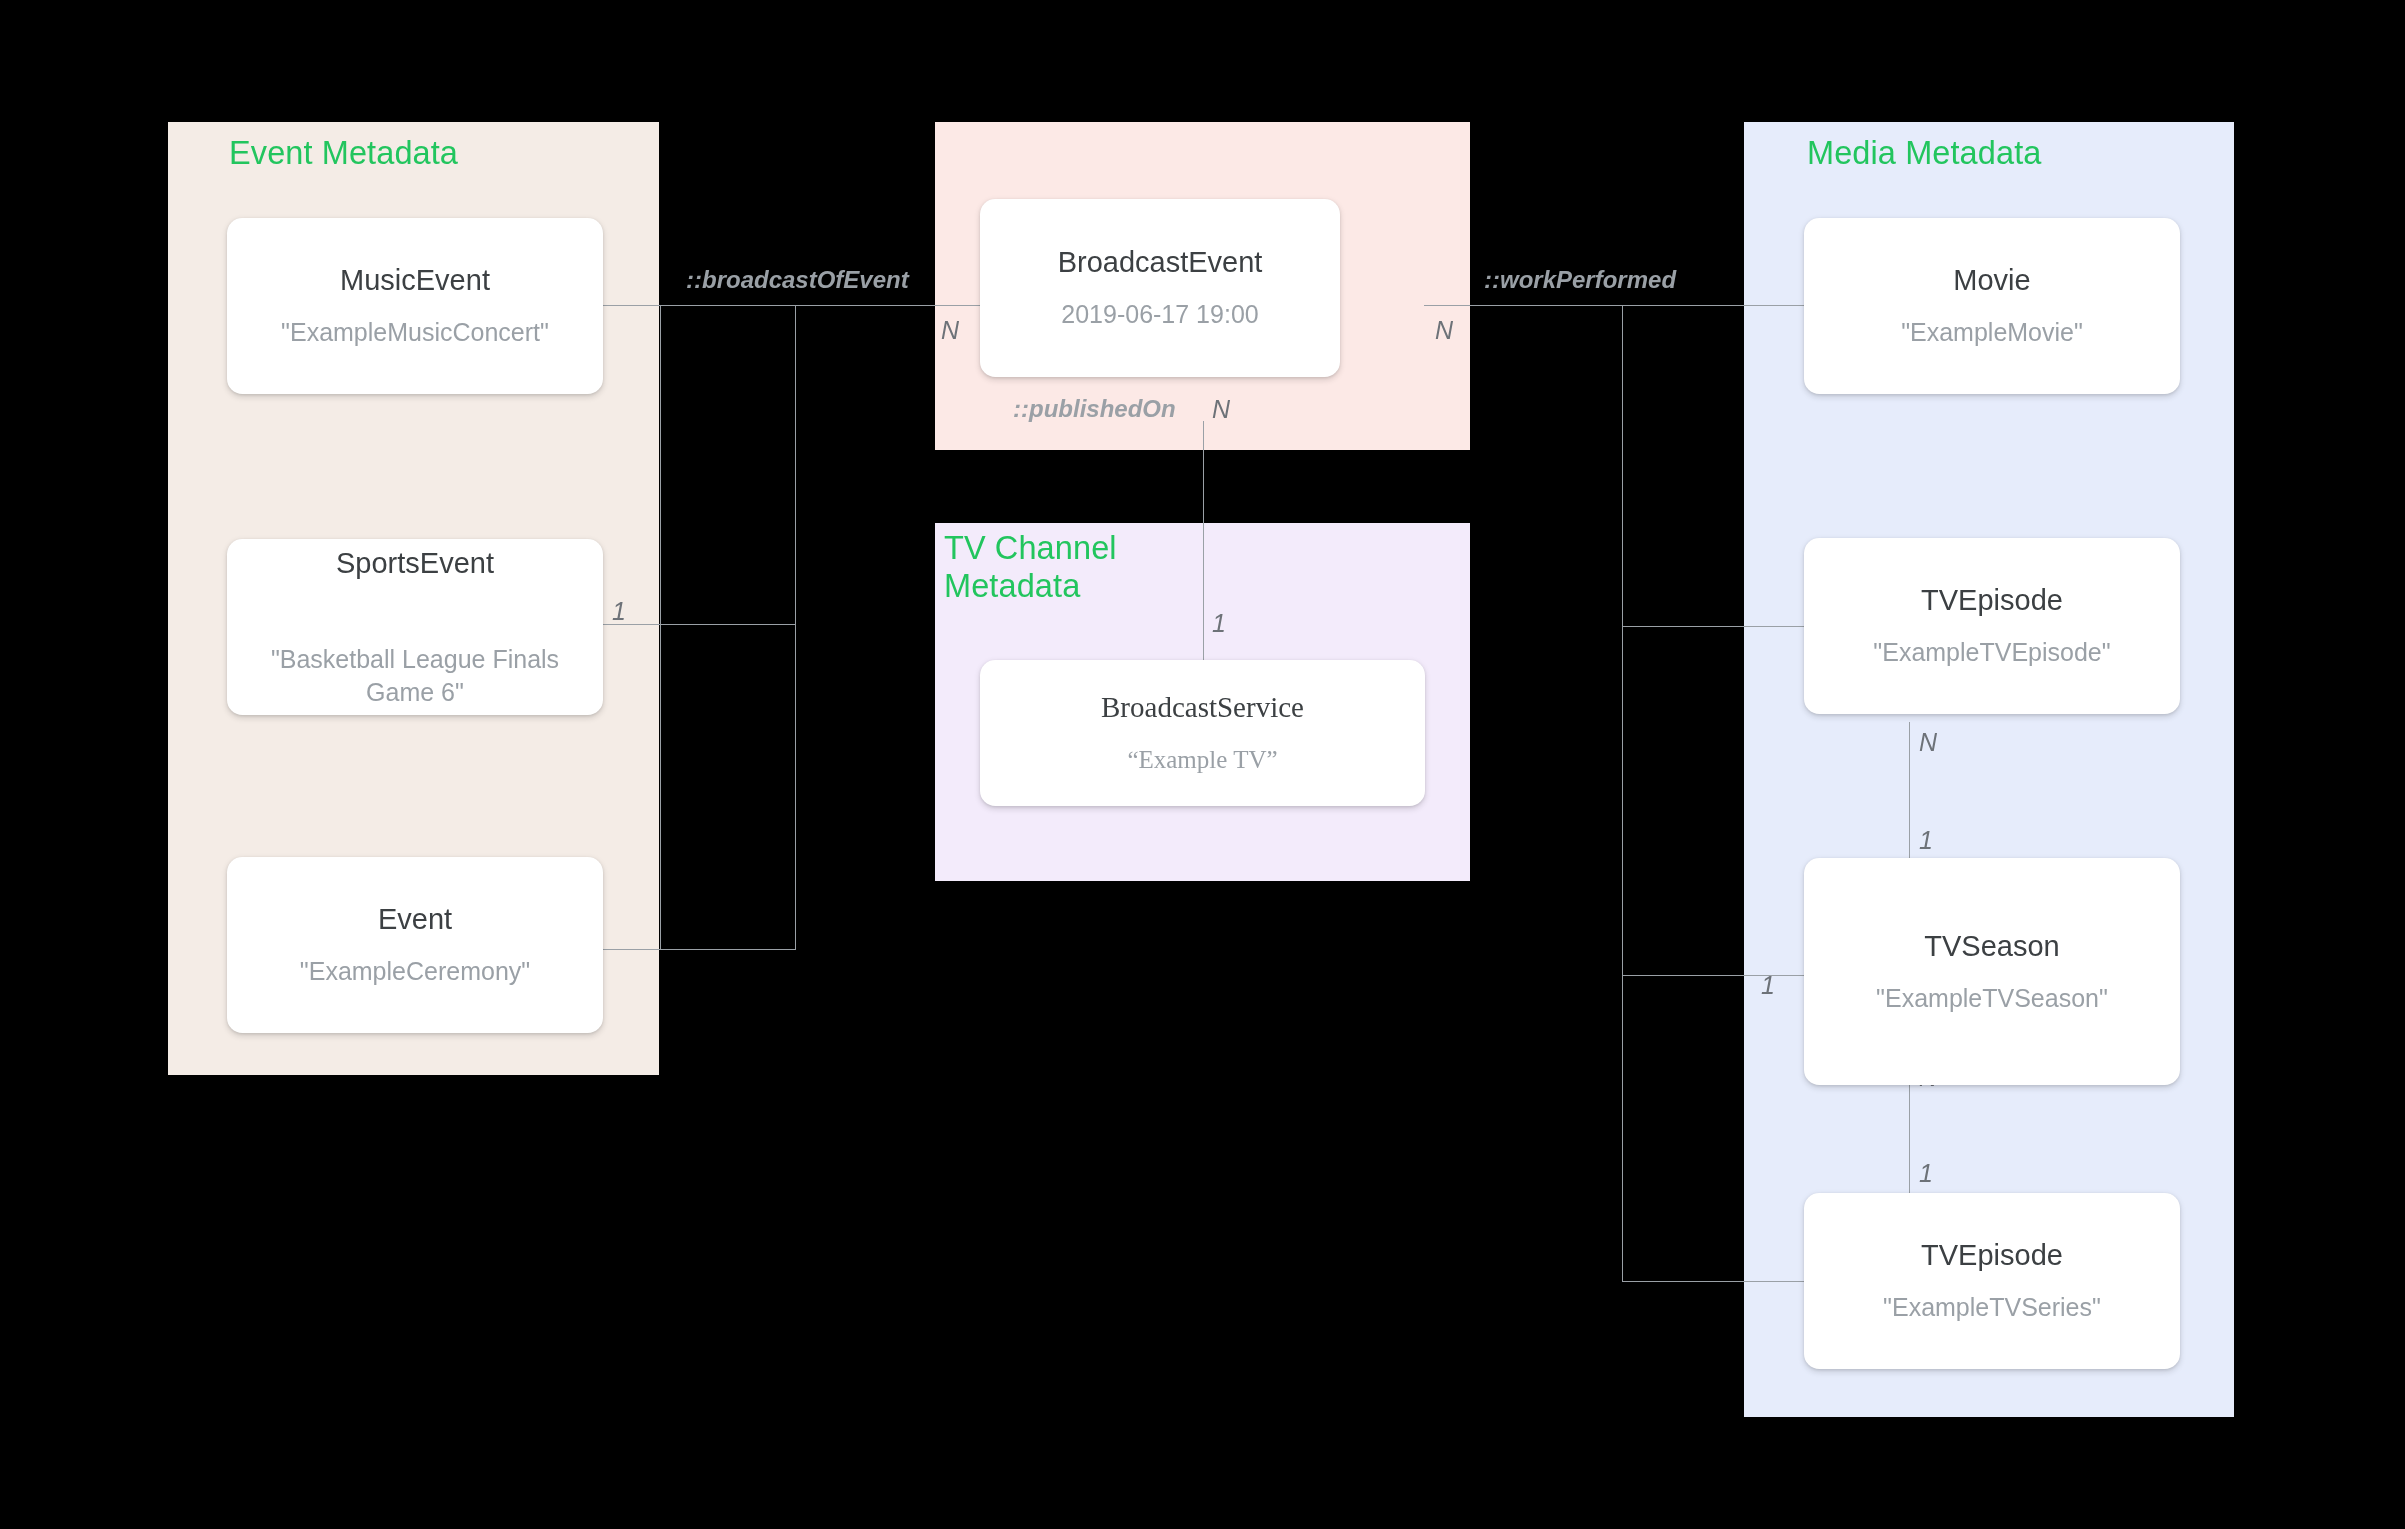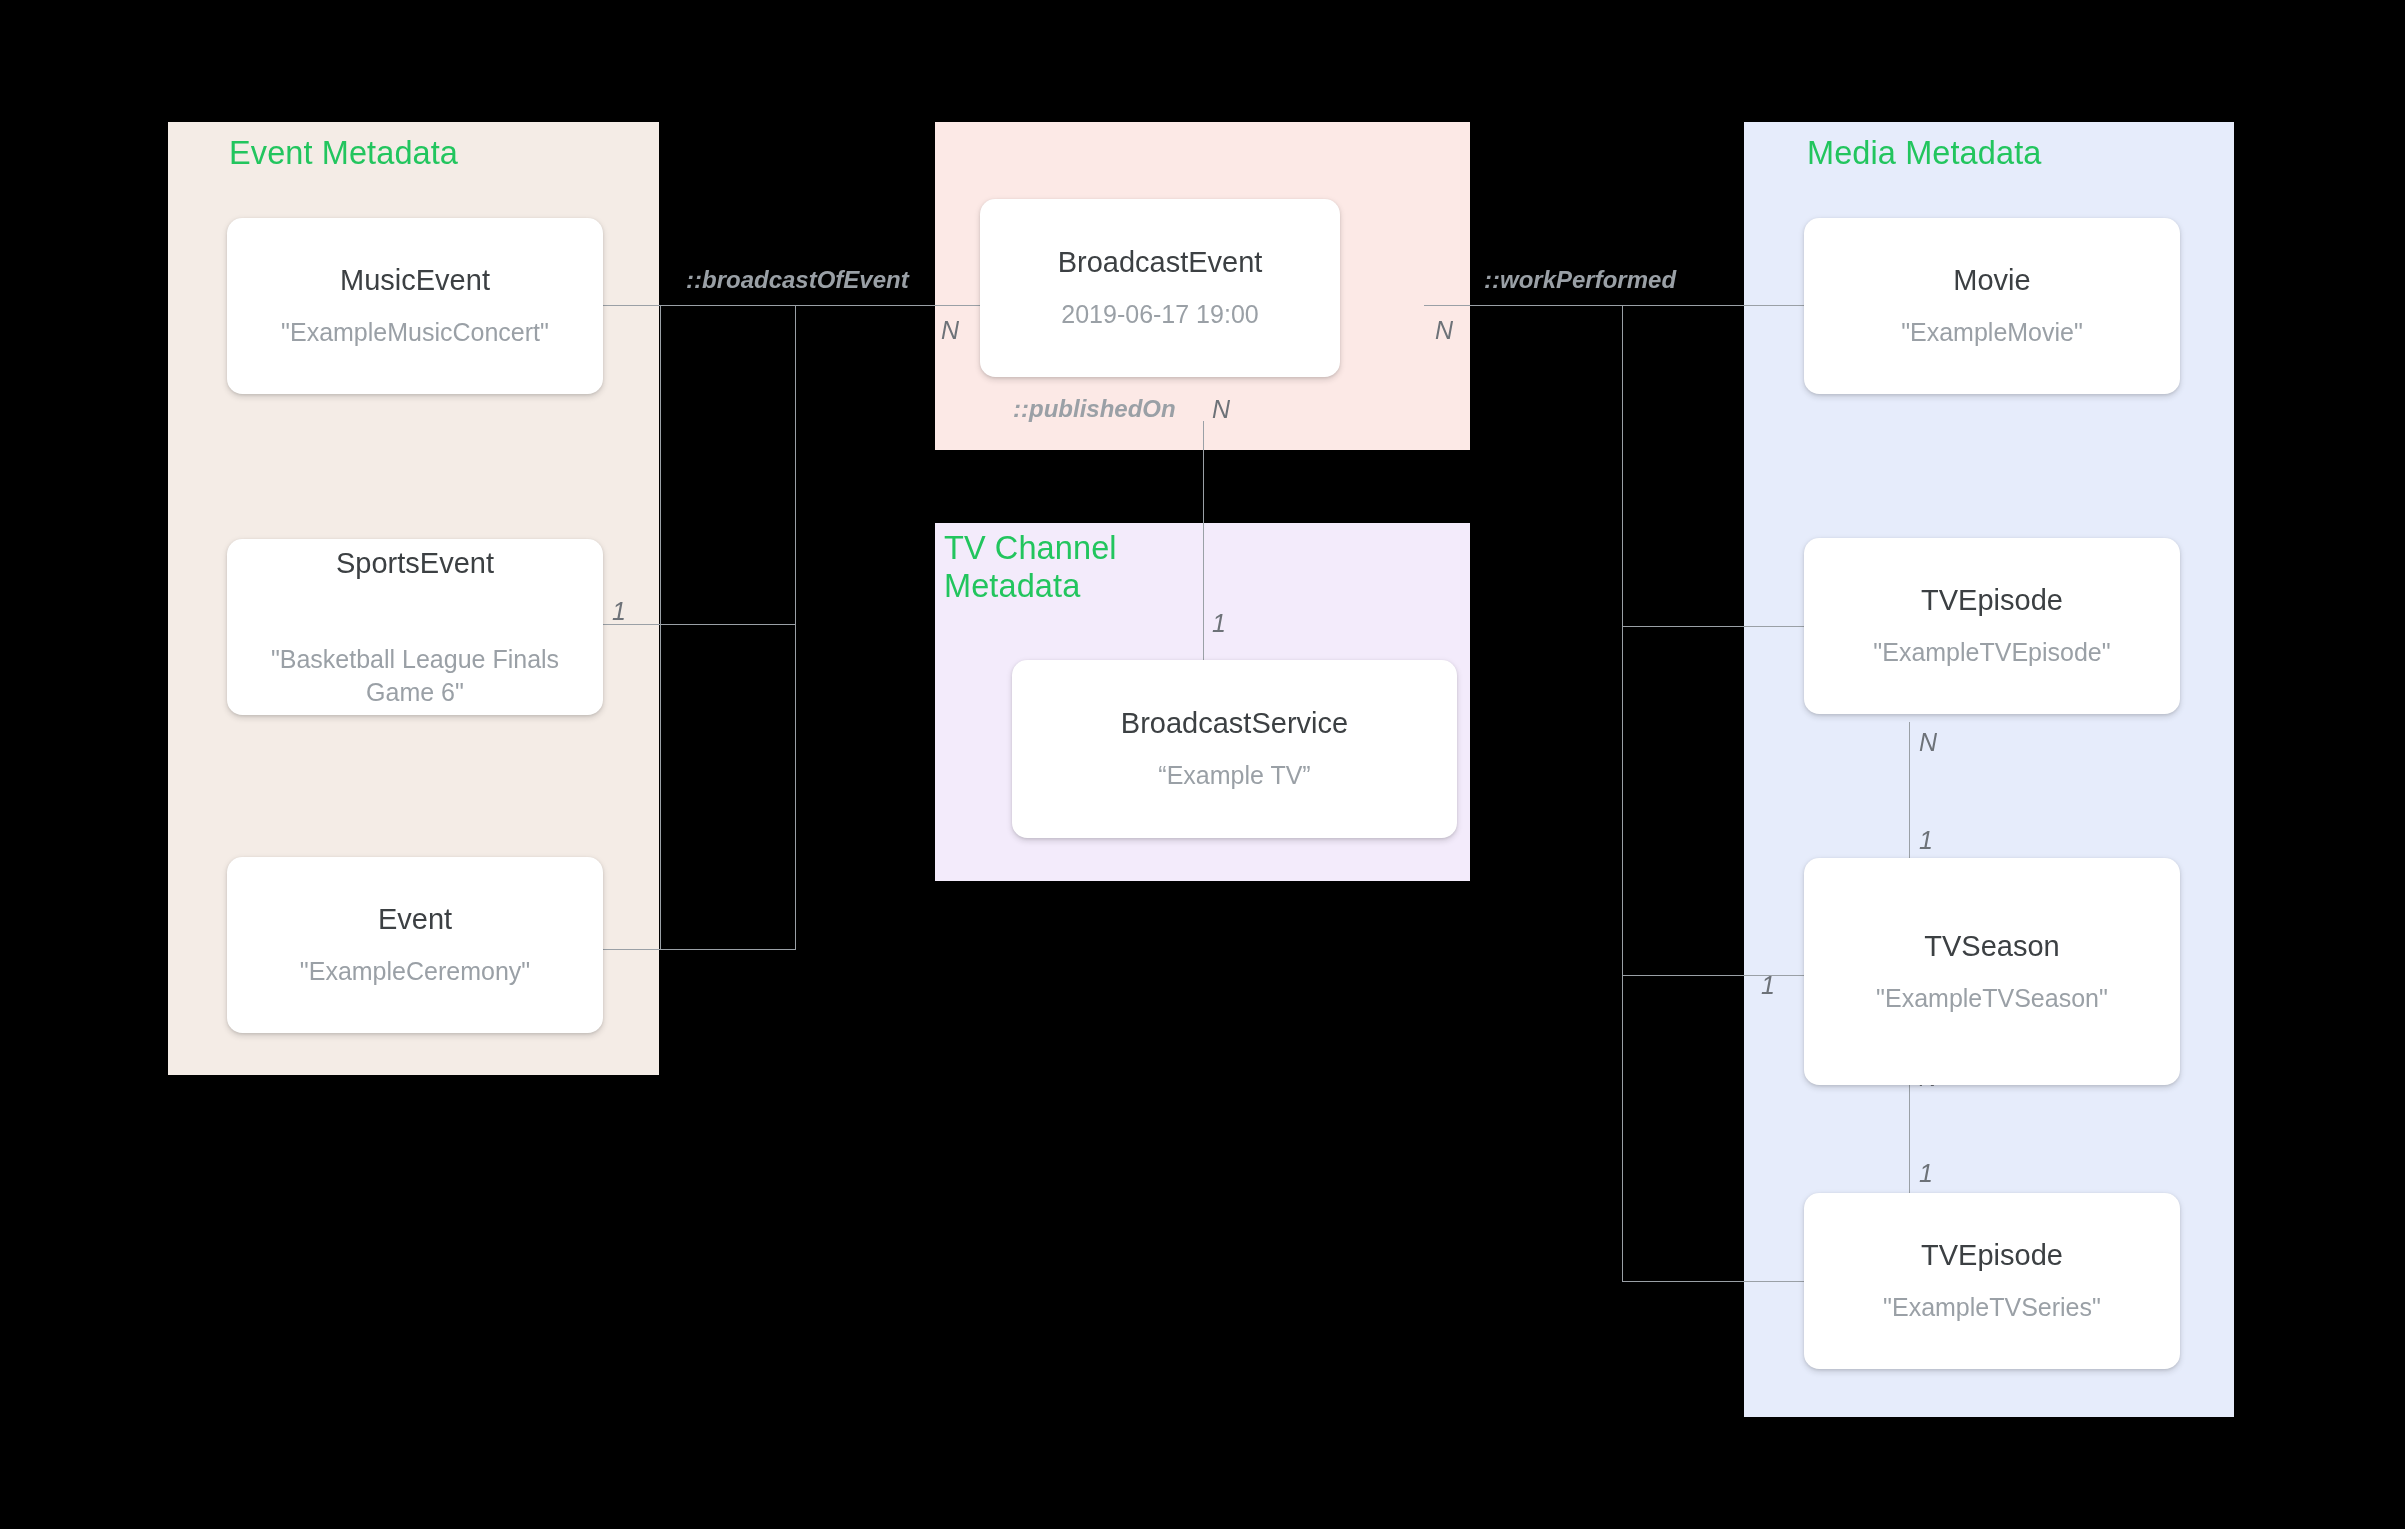--- a/index.html
+++ b/index.html
@@ -165,21 +165,21 @@
   <div class="card" style="left:227px; top:857px; width:376px; height:176px;">
     <div class="card-type">Event</div>
     <div class="card-value">"ExampleCeremony"</div>
   </div>
 
   <div class="card" style="left:980px; top:199px; width:360px; height:178px;">
     <div class="card-type">BroadcastEvent</div>
     <div class="card-value">2019-06-17 19:00</div>
   </div>
 
-  <div class="card" style="left:1012px; top:660px; width:445px; height:178px;">
+  <div class="card" style="left:980px; top:660px; width:445px; height:146px;font-family:Liberation Serif, serif;">
     <div class="card-type">BroadcastService</div>
     <div class="card-value">“Example TV”</div>
   </div>
 
   <div class="card" style="left:1804px; top:538px; width:376px; height:176px;">
     <div class="card-type">TVEpisode</div>
     <div class="card-value">"ExampleTVEpisode"</div>
   </div>
 
   <div class="card" style="left:1804px; top:218px; width:376px; height:176px;">

